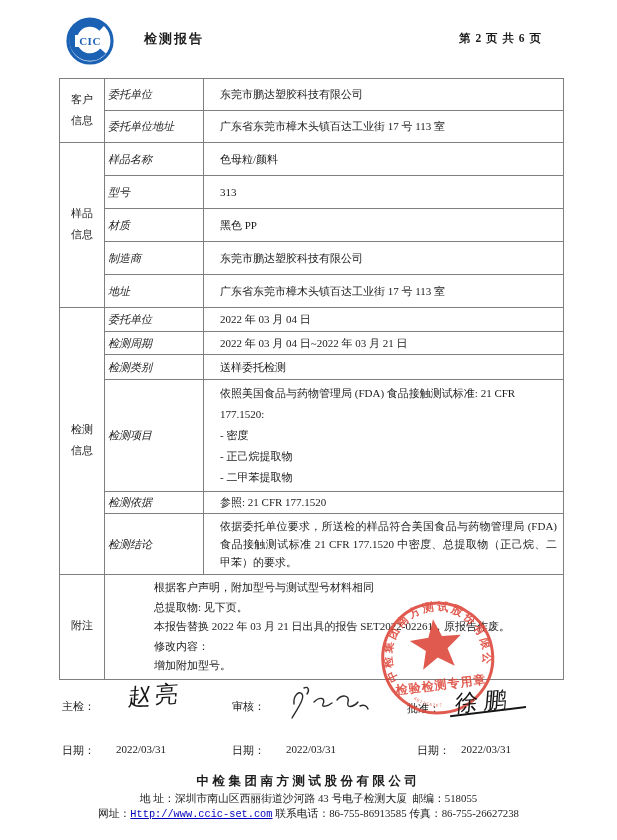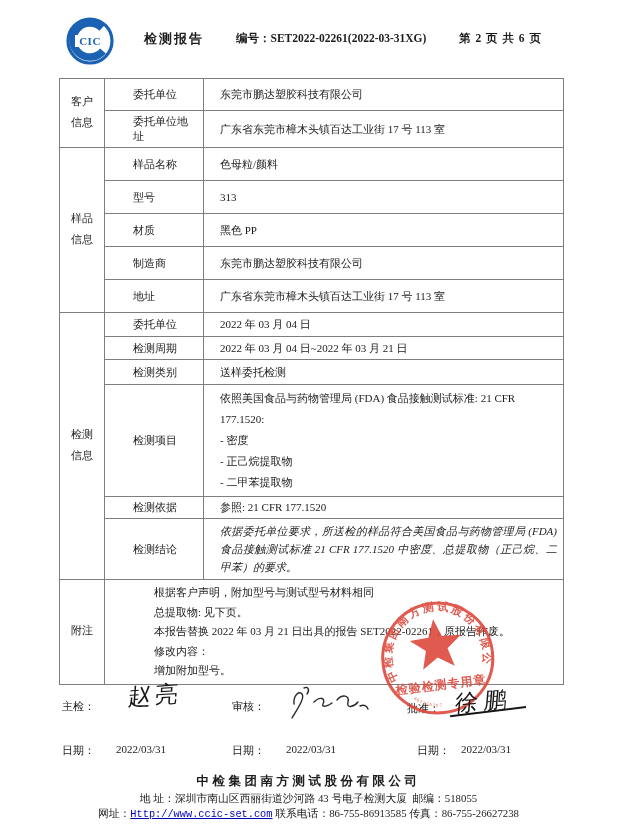--- a/index.html
+++ b/index.html
@@ -30,25 +30,25 @@
     font-size:11px;
   }
   .report-table td {
     border:1px solid #7e7e7e;
     vertical-align:middle;
     padding:3px 6px;
   }
   .report-table { border:1.5px solid #5f5f5f; }
   tr.sec-start td { border-top:1.5px solid #5f5f5f; }
   td.sec-label { text-align:center; line-height:21px; padding:2px 2px;font-family:Liberation Mono, monospace; }
-  td.f-label { padding-left:28px; }
+  td.f-label { padding-left:3px;font-style:italic; }
   td.f-value { padding-left:16px; }
   .col-sec { width:45px; } .col-field { width:99px; } .col-val { width:360px; }
   .mline div { line-height:21px; }
-  .para { line-height:18px; text-align:justify; padding-right:4px;font-style:italic; }
+  .para { line-height:18px; text-align:justify; padding-right:4px; }
   td.note-cell { padding-left:13px; vertical-align:middle; }
   .note-cell div { line-height:19.5px;margin-left:36px; }
 
   
   .role-label, .date-label, .date-value { position:absolute; font-size:11px; }
   .sig { position:absolute; font-size:23px; color:#161616; font-family:"DejaVu Serif", serif; }
   .sig-zhao { left:128px; top:680px; transform:rotate(-4deg) skewX(-8deg); letter-spacing:4px; }
   .sig-xu { left:455px; top:686px; transform:rotate(-5deg) skewX(-10deg); letter-spacing:6px; z-index:6; }
   .sig-xu::after { content:""; position:absolute; left:-4px; right:-14px; bottom:4px; height:1.6px; background:#161616; transform:rotate(-2deg); }
   .sig-scribble { position:absolute; left:280px; top:682px; }
@@ -70,23 +70,20 @@
 
   <div class="hdr-logo">
     <svg width="56" height="52" viewBox="0 0 56 52">
       <circle cx="28" cy="26" r="22" fill="none" stroke="#1b62b5" stroke-width="3.2"></circle>
       <path d="M40,13 A17,17 0 1 0 41,36" fill="none" stroke="#1b62b5" stroke-width="7.5"></path>
       <rect x="13" y="20" width="31" height="12" fill="#ffffff"></rect>
       <text x="28" y="30" text-anchor="middle" font-size="11" font-weight="bold" font-family="Liberation Serif, serif" fill="#1b62b5" letter-spacing="0.5">CIC</text>
     </svg>
   </div>
   <div class="hdr-title">检测报告</div>
-  <div class="hdr-no">
-    <span>编号：</span><span>SET2022-02261(2022-03-31XG)</span>
-  </div>
   <div class="hdr-page">第 2 页 共 6 页</div>
 
   <table class="report-table">
     <colgroup>
         <col class="col-sec">
         <col class="col-field">
         <col class="col-val">
       </colgroup>
 
     <tbody>

